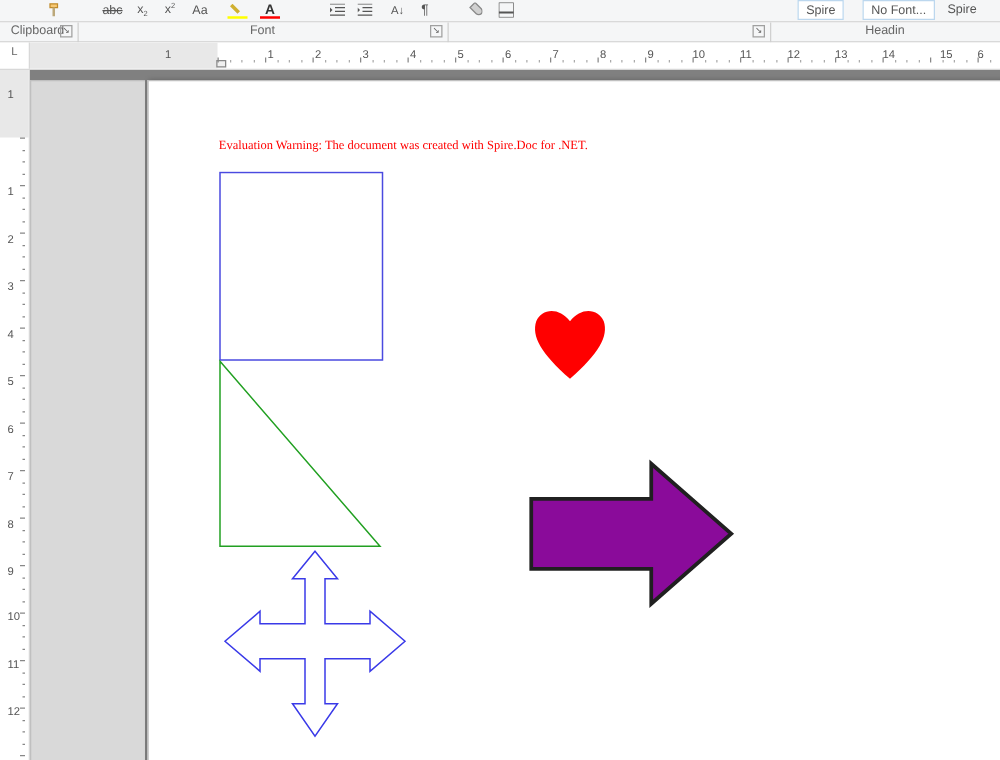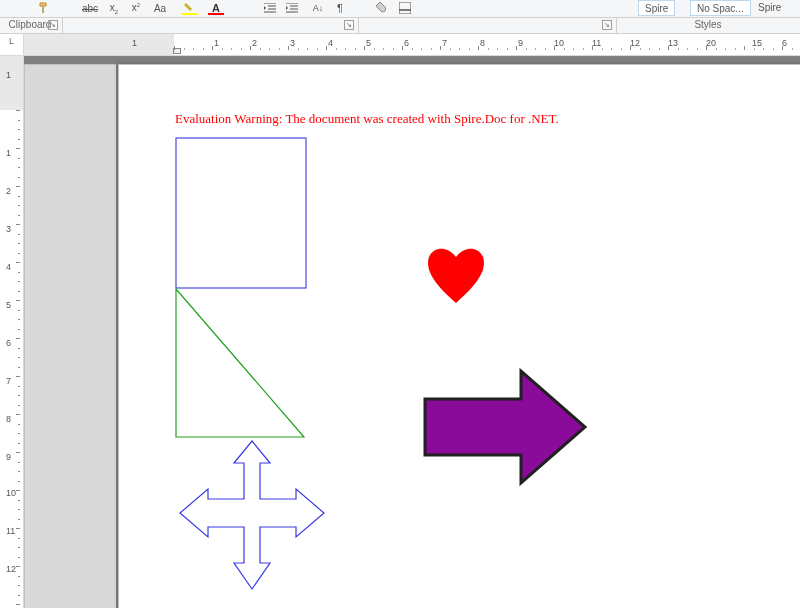--- a/index.html
+++ b/index.html
@@ -197,21 +197,21 @@
     height: 900px;
     background: #d9d9d9;
     border: 1px solid #c0c0c0;
     border-right: none;
   }
 
   .warn-text {
     position: absolute;
     color: #ff0000;
     font-family: "Times New Roman", serif;
-    font-size: 13px;
+    font-size: 10px;
   }
   .shape {
     position: absolute;
   }
 </style>
 </head>
 <body>
 
 <div class="toolbar-strip">
   <div class="tb-btn" style="left:34px">
@@ -266,33 +266,34 @@
       </svg>
   </div>
   <div class="tb-btn" style="left:395px">
     <svg width="12" height="12" viewBox="0 0 12 12">
         <rect x="0" y="0" width="12" height="12" fill="none" stroke="#555"></rect>
         <path d="M0 8h12" stroke="#555" stroke-width="1.5"></path>
       </svg>
   </div>
 
   <div class="style-chip" style="left:638px">Spire</div>
-  <div class="style-chip" style="left:690px">No Spac...</div>
+  <div class="style-chip" style="left:690px">No Font...</div>
   <div class="style-chip" style="left:752px;border:none;background:transparent">Spire</div>
 </div>
 
 <div class="group-row">
   <div class="group-label" style="left:0;width:60px">Clipboard</div>
   <div class="dlg-launcher" style="left:48px">↘</div>
   <div class="group-divider" style="left:62px"></div>
+  <div class="group-label" style="left:62px;width:296px">Font</div>
   <div class="dlg-launcher" style="left:344px">↘</div>
   <div class="group-divider" style="left:358px"></div>
   <div class="dlg-launcher" style="left:602px">↘</div>
   <div class="group-divider" style="left:616px"></div>
-  <div class="group-label" style="left:616px;width:184px">Styles</div>
+  <div class="group-label" style="left:616px;width:184px">Headin</div>
 </div>
 
 <div class="ruler-band">
   <div class="ruler-left">L</div>
   <div class="ruler-main">
     <div class="margin-shade" style="left:0;width:150px"></div>
     <div class="indent-marker" style="left:149px"></div>
 
     <div class="ruler-num" style="left:108px">1</div>
     <div class="ruler-num" style="left:190px">1</div>
@@ -301,21 +302,21 @@
     <div class="ruler-num" style="left:304px">4</div>
     <div class="ruler-num" style="left:342px">5</div>
     <div class="ruler-num" style="left:380px">6</div>
     <div class="ruler-num" style="left:418px">7</div>
     <div class="ruler-num" style="left:456px">8</div>
     <div class="ruler-num" style="left:494px">9</div>
     <div class="ruler-num" style="left:530px">10</div>
     <div class="ruler-num" style="left:568px">11</div>
     <div class="ruler-num" style="left:606px">12</div>
     <div class="ruler-num" style="left:644px">13</div>
-    <div class="ruler-num" style="left:682px">20</div>
+    <div class="ruler-num" style="left:682px">14</div>
     <div class="ruler-num" style="left:728px">15</div>
     <div class="ruler-num" style="left:758px">6</div>
   <div class="ruler-tick" style="left: 150px;"></div>
       <div class="ruler-tick-minor" style="left: 159.5px;"></div>
       <div class="ruler-tick-minor" style="left: 169px;"></div>
       <div class="ruler-tick-minor" style="left: 178.5px;"></div>
       <div class="ruler-tick" style="left: 188px;"></div>
       <div class="ruler-tick-minor" style="left: 197.5px;"></div>
       <div class="ruler-tick-minor" style="left: 207px;"></div>
       <div class="ruler-tick-minor" style="left: 216.5px;"></div>

